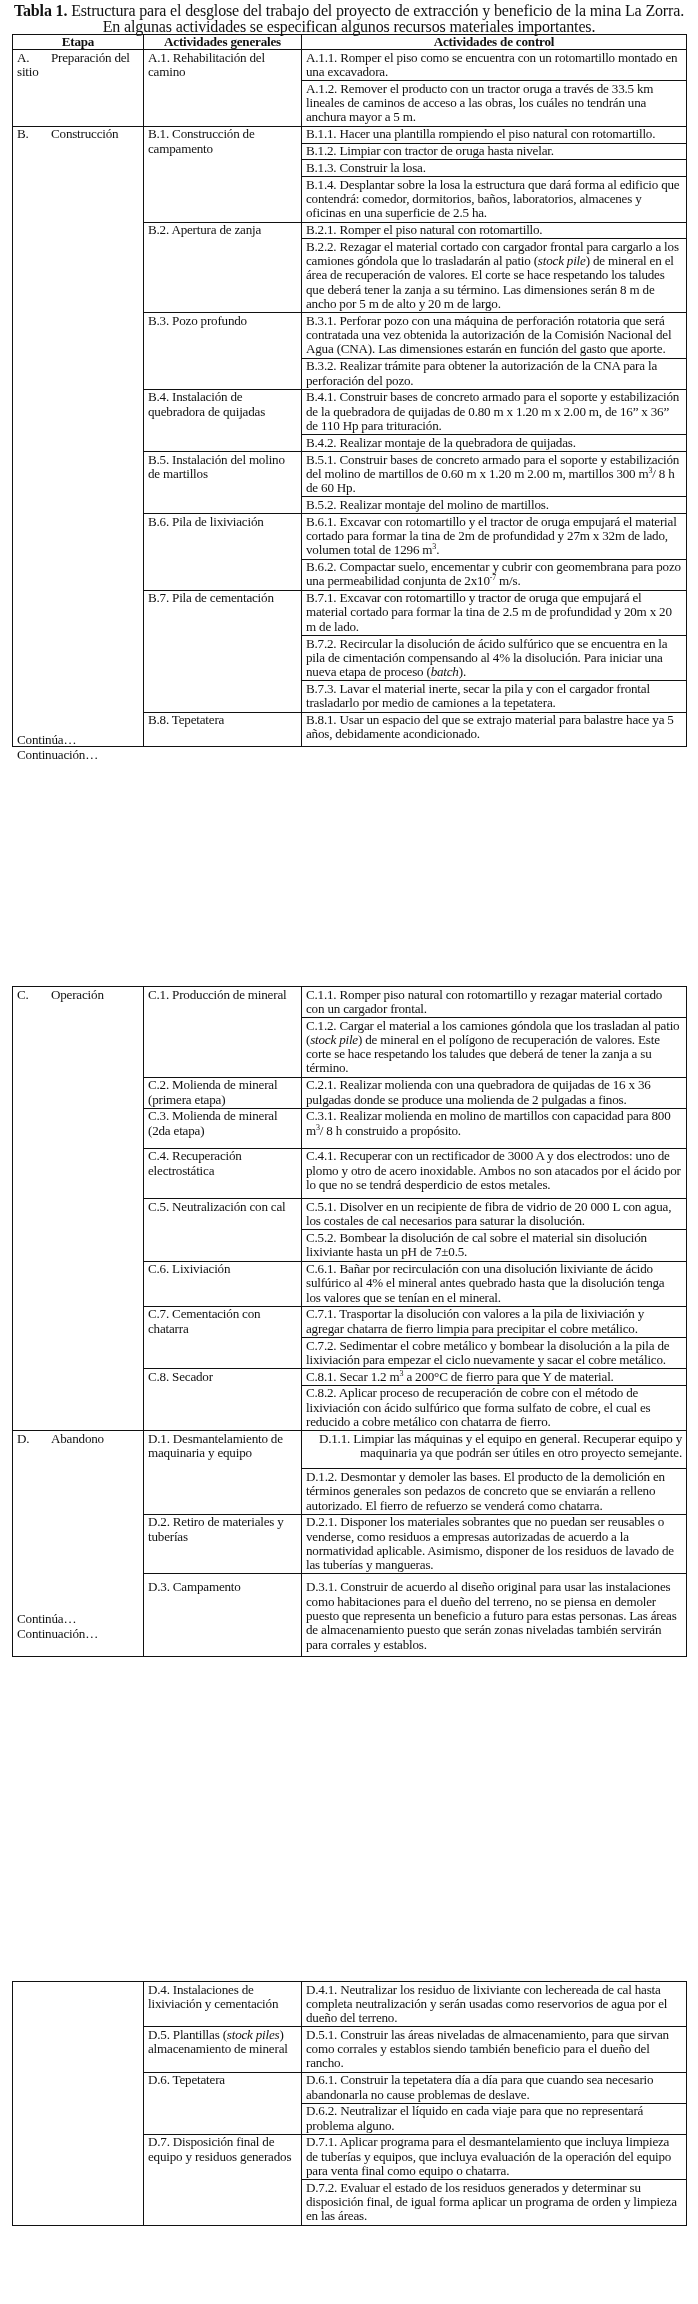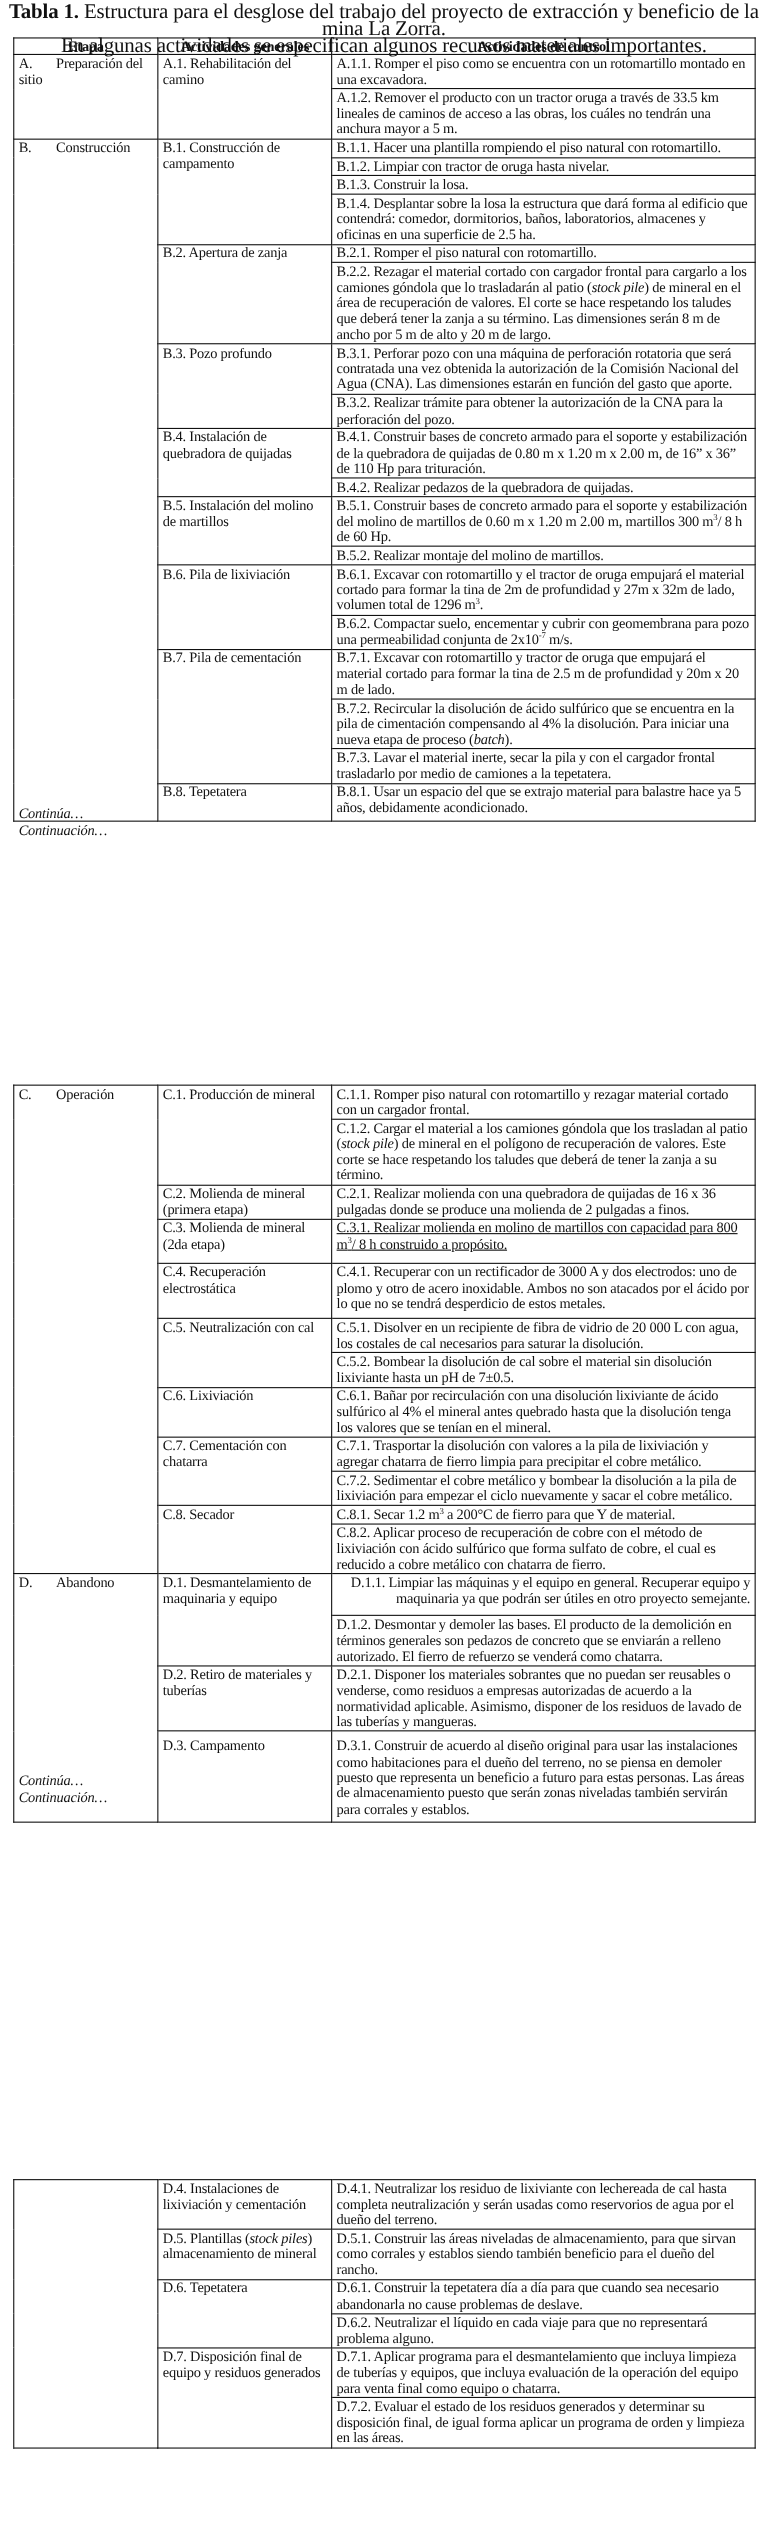--- a/index.html
+++ b/index.html
@@ -3,39 +3,39 @@
 <meta charset="utf-8">
 <style>
   html, body { margin: 0; padding: 0; background: #ffffff; }
   body {
     width: 698px; height: 2304px; overflow: hidden; position: relative;
     font-family: "Liberation Serif", "DejaVu Serif", serif;
     color: #111111;
   }
   .caption {
     position: absolute; left: 0; top: 3px; width: 698px;
-    text-align: center; font-size: 19px; line-height: 15.5px; letter-spacing: -0.15px;
+    text-align: center; font-size: 16px; line-height: 15.5px; letter-spacing: -0.15px;
   }
   .caption b { font-weight: bold; }
   .tbl {
     position: absolute; left: 12px; width: 674px;
     border-collapse: collapse; table-layout: fixed;
     font-size: 13.1px; line-height: 14.3px; letter-spacing: -0.2px;
   }
   .tbl td, .tbl th {
     border: 1.3px solid #111; vertical-align: top;
     padding: 0.5px 4px 1px 4px; text-align: left;
   }
   .tbl th { font-weight: bold; text-align: center; padding: 0 4px; }
   .c1 { width: 131px; }
   .c2 { width: 158px; }
   .c3 { width: 385px; }
   .stage { position: relative; }
   .stage-letter { display: inline-block; width: 34px; }
-  .cont { position: absolute; left: 4px; font-style: italic; line-height: 15px; }
+  .cont { position: absolute; left: 4px; line-height: 15px; }
   i { font-style: italic; }
   sup { font-size: 8px; line-height: 0; vertical-align: 5px; }
 </style>
 </head>
 <body>
 
 <div class="caption">
   <div><b>Tabla 1.</b><span> Estructura para el desglose del trabajo del proyecto de extracción y beneficio de la mina La Zorra.</span></div>
   <div>En algunas actividades se especifican algunos recursos materiales importantes.</div>
 </div>
@@ -94,21 +94,21 @@
     <td>B.3.1. Perforar pozo con una máquina de perforación rotatoria que será contratada una vez obtenida la autorización de la Comisión Nacional del Agua (CNA). Las dimensiones estarán en función del gasto que aporte.</td>
   </tr>
   <tr>
         <td>B.3.2. Realizar trámite para obtener la autorización de la CNA para la perforación del pozo.</td>
       </tr>
   <tr>
     <td rowspan="2">B.4. Instalación de quebradora de quijadas</td>
     <td>B.4.1. Construir bases de concreto armado para el soporte y estabilización de la quebradora de quijadas de 0.80 m x 1.20 m x 2.00 m, de 16” x 36” de 110 Hp para trituración.</td>
   </tr>
   <tr>
-        <td>B.4.2. Realizar pedazos de la quebradora de quijadas.</td>
+        <td>B.4.2. Realizar montaje de la quebradora de quijadas.</td>
       </tr>
   <tr>
     <td rowspan="2">B.5. Instalación del molino de martillos</td>
     <td><span>B.5.1. Construir bases de concreto armado para el soporte y estabilización del molino de martillos de 0.60 m x 1.20 m 2.00 m, martillos 300 m</span><sup>3</sup><span>/ 8 h de 60 Hp.</span></td>
   </tr>
   <tr>
         <td>B.5.2. Realizar montaje del molino de martillos.</td>
       </tr>
   <tr>
     <td rowspan="2">B.6. Pila de lixiviación</td>
@@ -148,21 +148,21 @@
   </tr>
   <tr>
         <td><span>C.1.2. Cargar el material a los camiones góndola que los trasladan al patio (</span><i>stock pile</i><span>) de mineral en el polígono de recuperación de valores. Este corte se hace respetando los taludes que deberá de tener la zanja a su término.</span></td>
       </tr>
   <tr>
     <td>C.2. Molienda de mineral (primera etapa)</td>
     <td>C.2.1. Realizar molienda con una quebradora de quijadas de 16 x 36 pulgadas donde se produce una molienda de 2 pulgadas a finos.</td>
   </tr>
   <tr>
     <td>C.3. Molienda de mineral (2da etapa)</td>
-    <td style="padding-bottom:10px;text-decoration:underline;"><span>C.3.1. Realizar molienda en molino de martillos con capacidad para 800 m</span><sup>3</sup><span>/ 8 h construido a propósito.</span></td>
+    <td style="padding-bottom:10px;"><span>C.3.1. Realizar molienda en molino de martillos con capacidad para 800 m</span><sup>3</sup><span>/ 8 h construido a propósito.</span></td>
   </tr>
   <tr>
     <td>C.4. Recuperación electrostática</td>
     <td style="padding-bottom:6px;margin-top:27px;">C.4.1. Recuperar con un rectificador de 3000 A y dos electrodos: uno de plomo y otro de acero inoxidable. Ambos no son atacados por el ácido por lo que no se tendrá desperdicio de estos metales.</td>
   </tr>
   <tr>
     <td rowspan="2">C.5. Neutralización con cal</td>
     <td>C.5.1. Disolver en un recipiente de fibra de vidrio de 20 000 L con agua, los costales de cal necesarios para saturar la disolución.</td>
   </tr>
   <tr>

